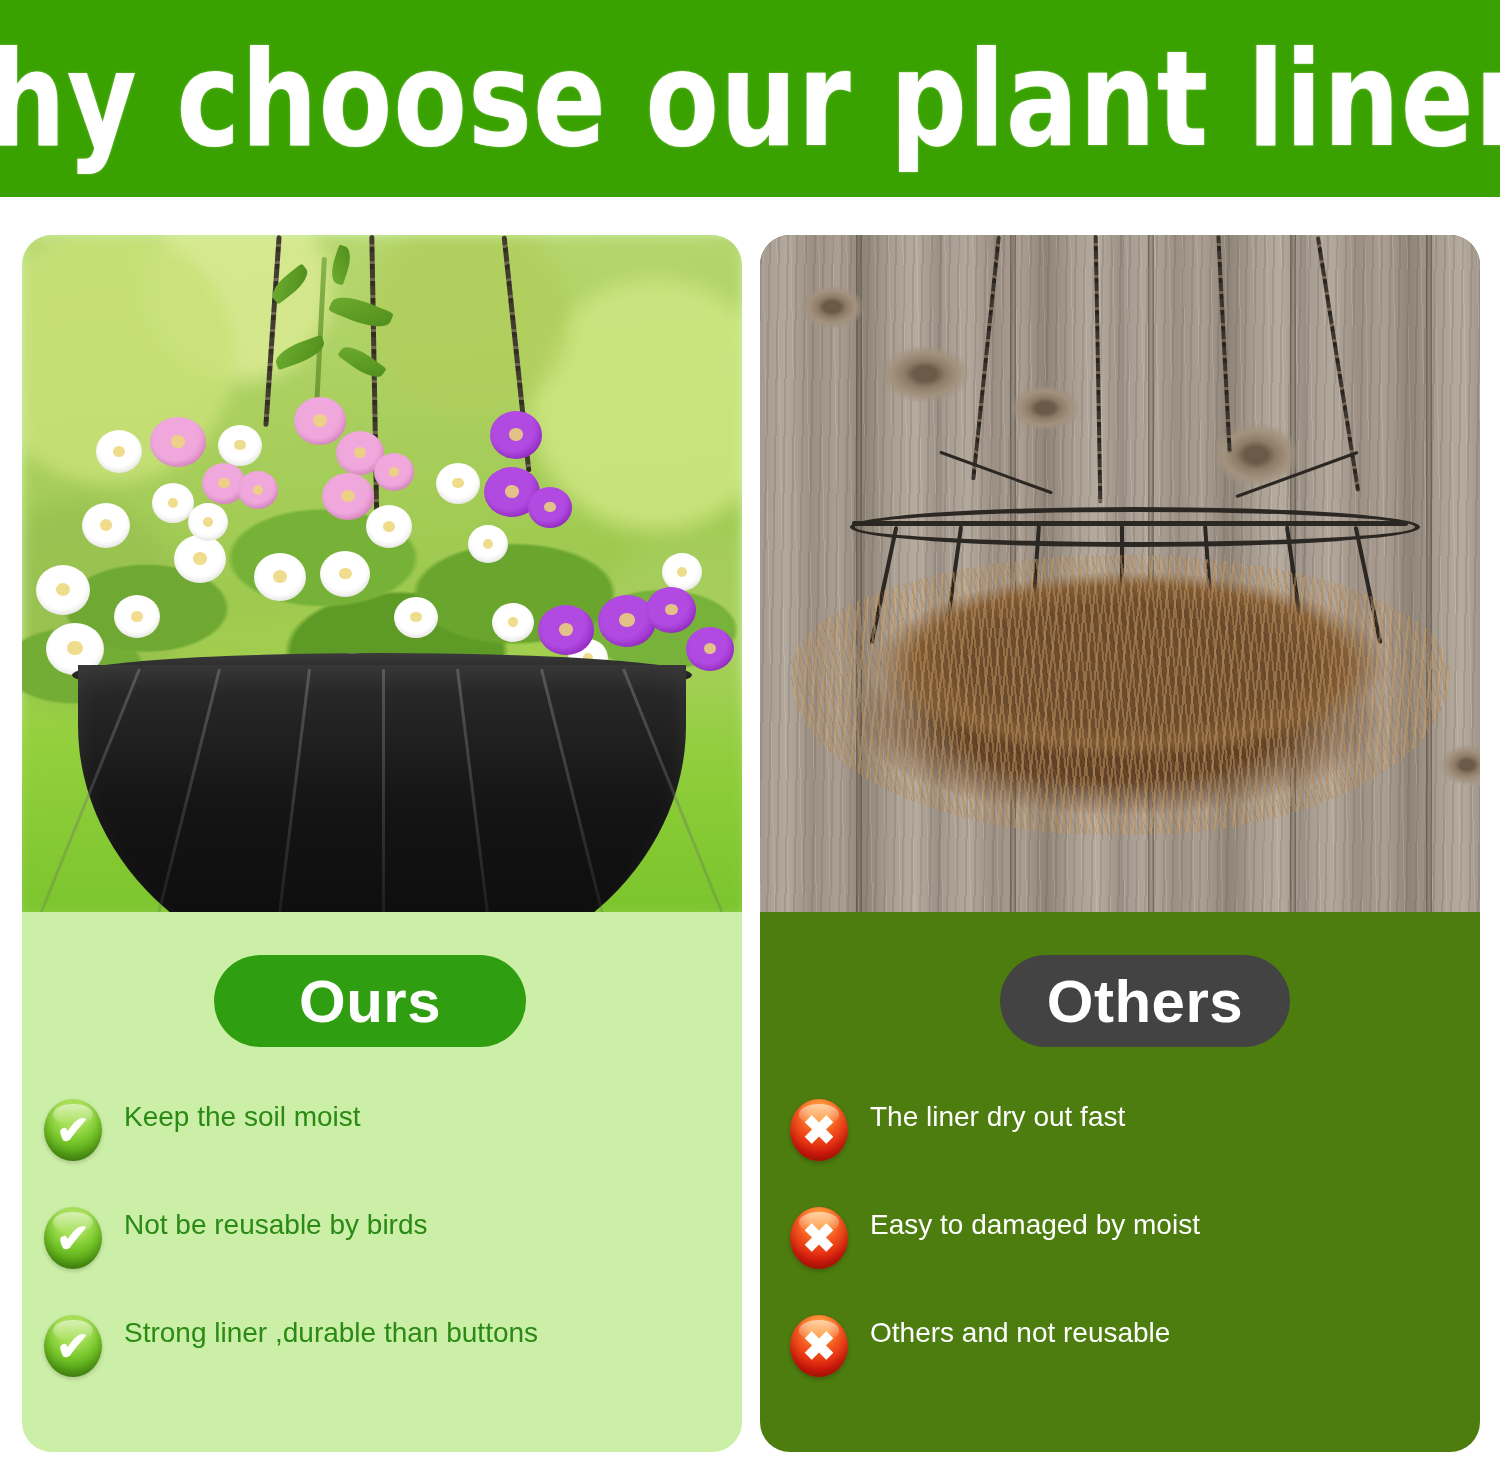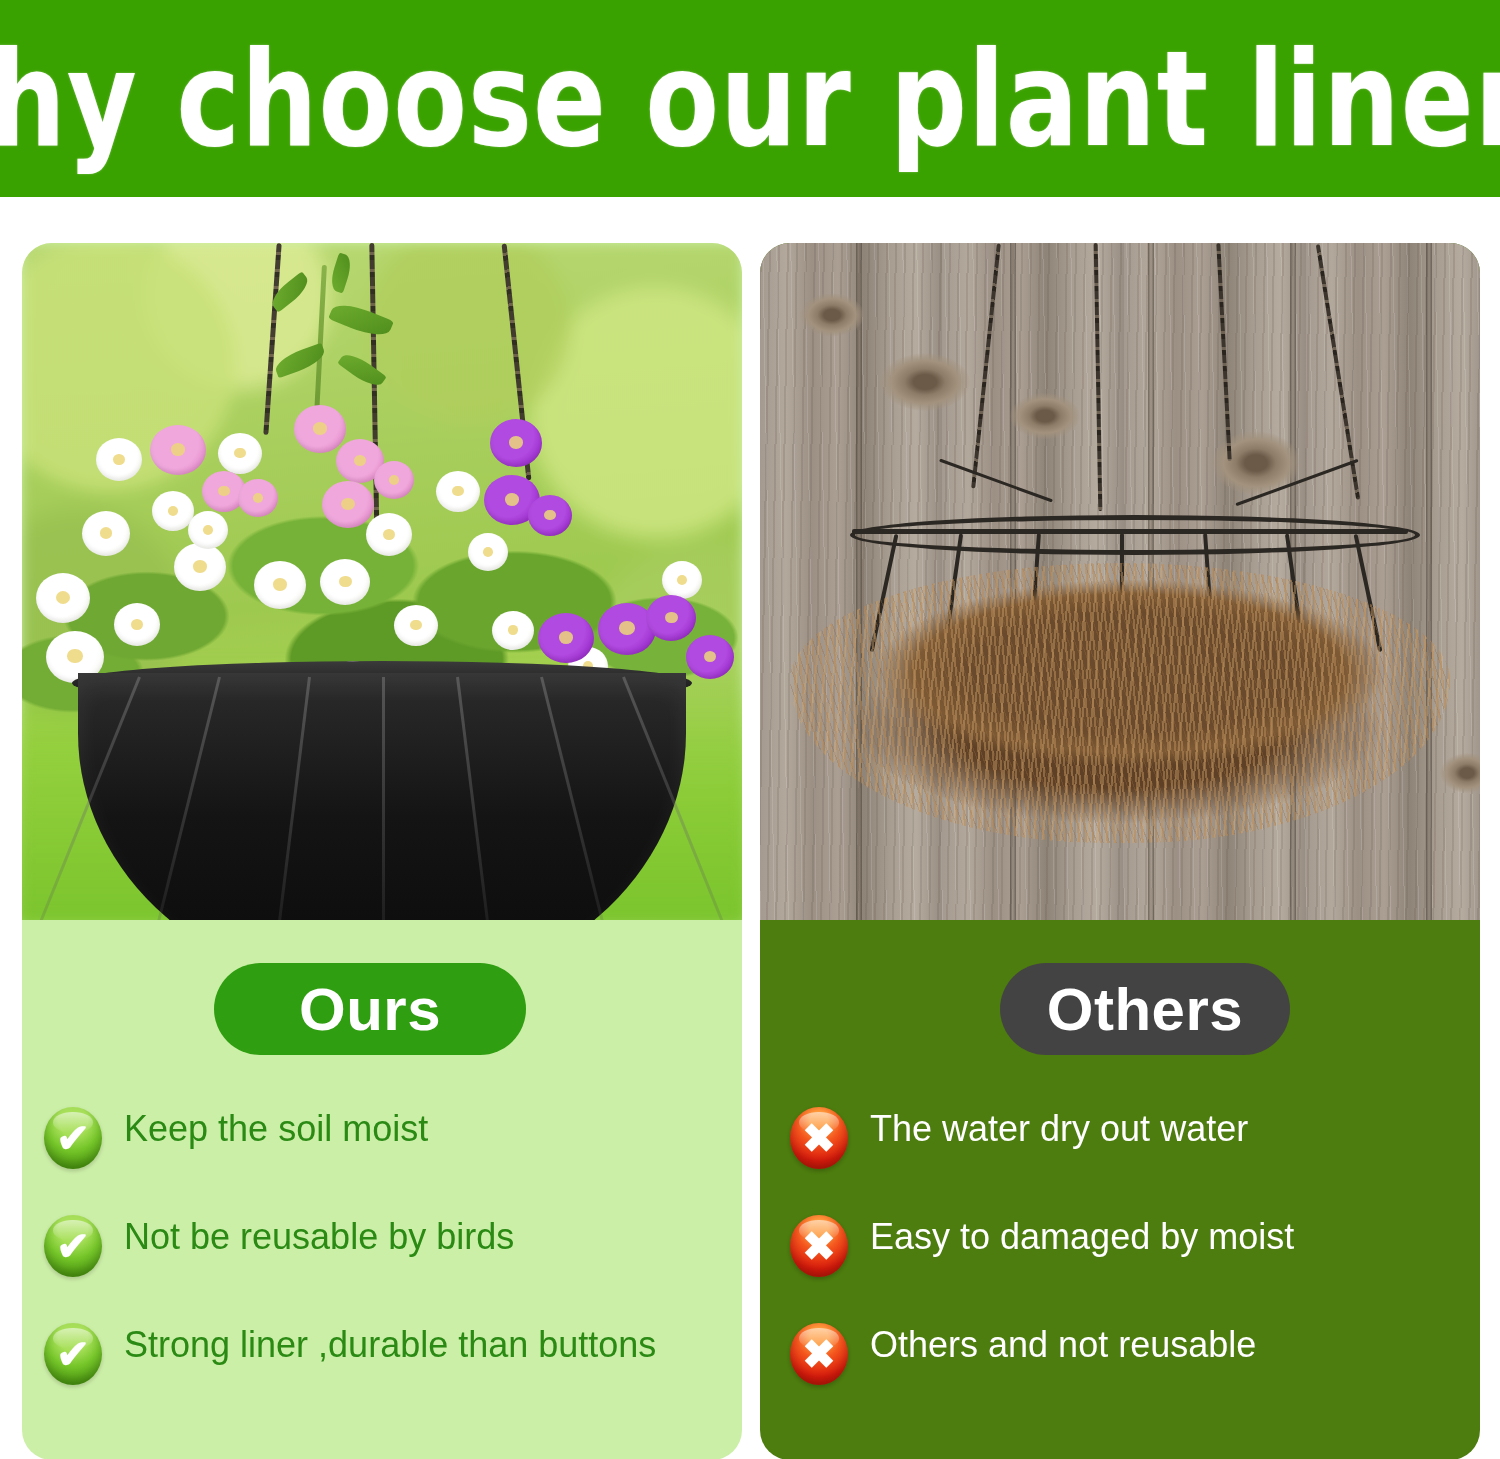--- a/index.html
+++ b/index.html
@@ -42,21 +42,21 @@
     line-height: 1;
     transform: scaleY(1.18) scaleX(0.96);
     transform-origin: center center;
     white-space: nowrap;
     text-shadow: 0 0 2px rgba(255,255,255,0.4);
   }
 
   
   .panel {
     position: absolute;
-    top: 243px;
+    top: 235px;
     width: 720px;
     height: 1217px;
     border-radius: 30px;
     overflow: hidden;
   }
   .panel-ours  { left: 22px;  background: #ccefa8; }
   .panel-others{ left: 760px; background: #4d7c0f; }
 
   
   .photo {
@@ -303,21 +303,21 @@
     width: 100%; height: 100%;
     display: flex;
     align-items: center;
     justify-content: center;
     color: #ffffff;
     font-size: 40px;
     font-weight: bold;
     line-height: 1;
   }
   .bullet-text {
-    font-size: 36px;
+    font-size: 28px;
     line-height: 1.12;
     padding-top: 4px;
   }
   .bullets-ours .bullet-text { color: #2a8a14; }
   .bullets-others .bullet-text { color: #ffffff; }
   .bullets-others { left: 30px; }
 </style>
 </head>
 <body>
 
@@ -465,21 +465,21 @@
 
   <div class="pill pill-others">
     <span>Others</span>
   </div>
 
   <div class="bullets bullets-others">
     <div class="bullet">
       <div class="badge badge-x">
         <span class="glyph">✖</span>
       </div>
-      <div class="bullet-text">The water dry out water</div>
+      <div class="bullet-text">The liner dry out fast</div>
     </div>
     <div class="bullet">
       <div class="badge badge-x">
         <span class="glyph">✖</span>
       </div>
       <div class="bullet-text">Easy to damaged by moist</div>
     </div>
     <div class="bullet">
       <div class="badge badge-x">
         <span class="glyph">✖</span>

